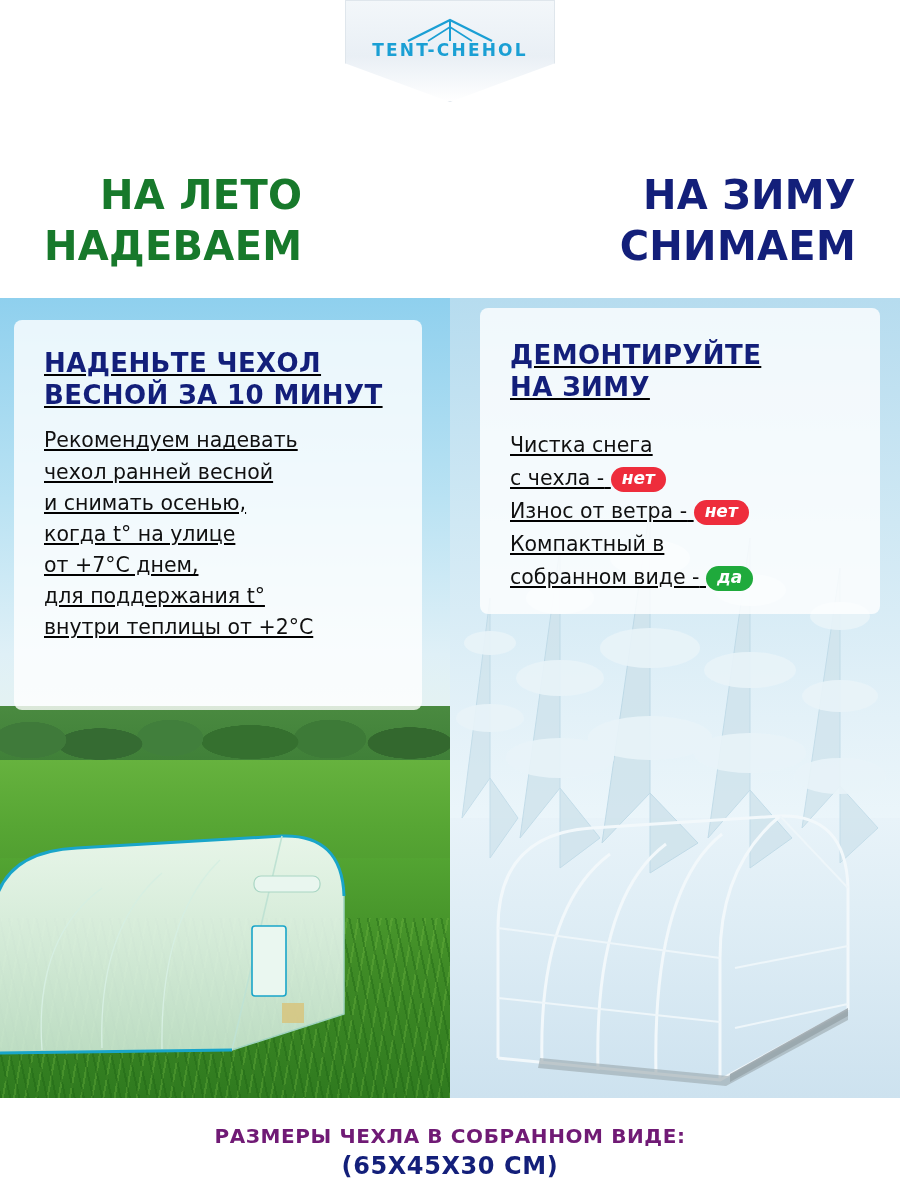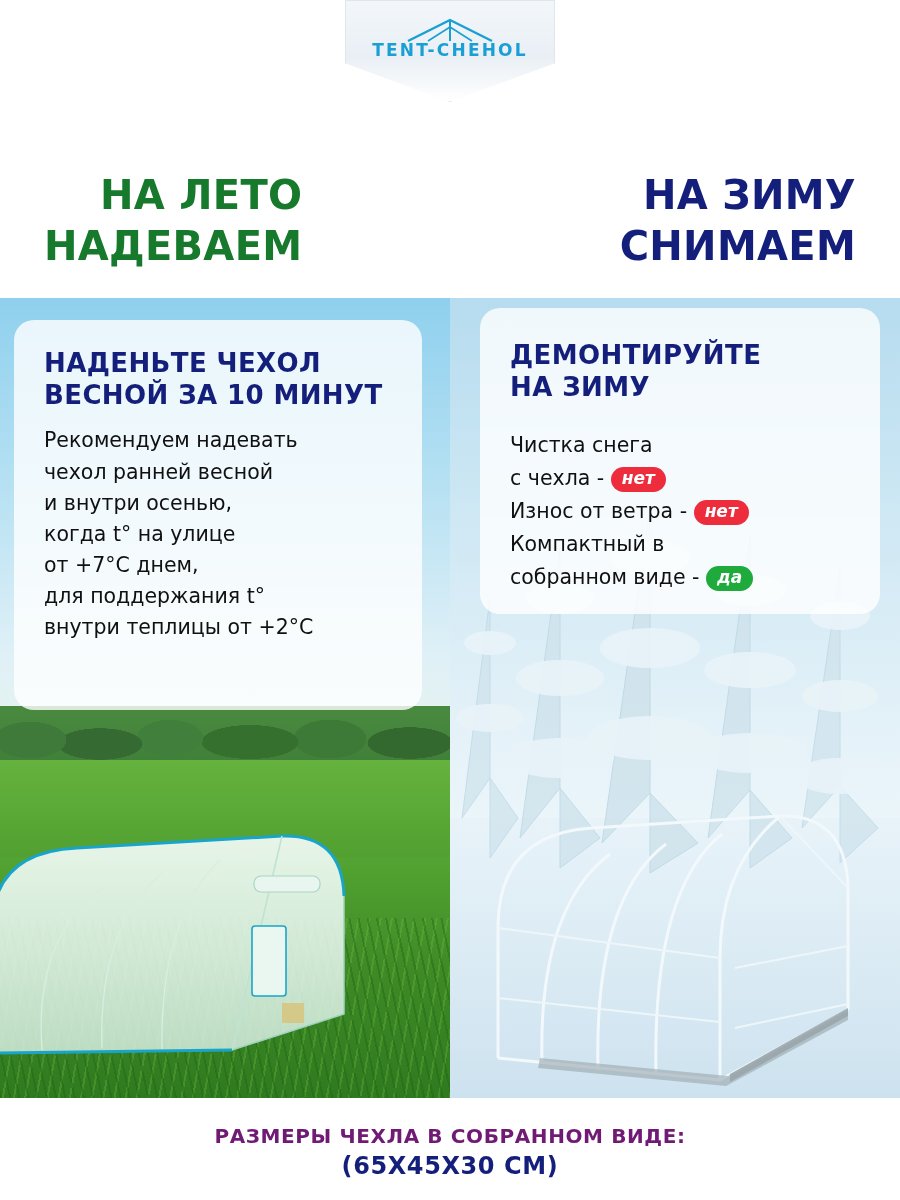--- a/index.html
+++ b/index.html
@@ -147,21 +147,22 @@
   }
   .firs { position: absolute; left: 0; top: 0; width: 450px; height: 600px; }
   .greenhouse-winter {
     position: absolute; left: 30px; top: 460px; width: 420px; height: 330px;
   }
 
   
   .card {
     position: absolute;
     background: rgba(255,255,255,0.80);
-    border-radius: 20px;
+    border-radius: 8px;
+    text-decoration: underline;
   }
   .card-left {
     left: 14px; top: 22px;
     width: 408px; height: 390px;
     padding: 28px 26px 24px 30px;
   }
   .card-right {
     left: 30px; top: 10px;
     width: 400px; height: 306px;
     padding: 32px 26px 24px 30px;
@@ -291,21 +292,21 @@
       </svg>
 
       <div class="card card-left">
         <h3>
           <span>НАДЕНЬТЕ ЧЕХОЛ</span><br>
           <span>ВЕСНОЙ ЗА 10 МИНУТ</span>
         </h3>
         <div class="card-body">
           <div class="line">Рекомендуем надевать</div>
           <div class="line">чехол ранней весной</div>
-          <div class="line">и внутри осенью,</div>
+          <div class="line">и снимать осенью,</div>
           <div class="line">когда t° на улице</div>
           <div class="line">от +7°C днем,</div>
           <div class="line">для поддержания t°</div>
           <div class="line">внутри теплицы от +2°C</div>
         </div>
       </div>
     </div>
 
     <div class="panel panel-right">
       <div class="sky-winter"></div>

